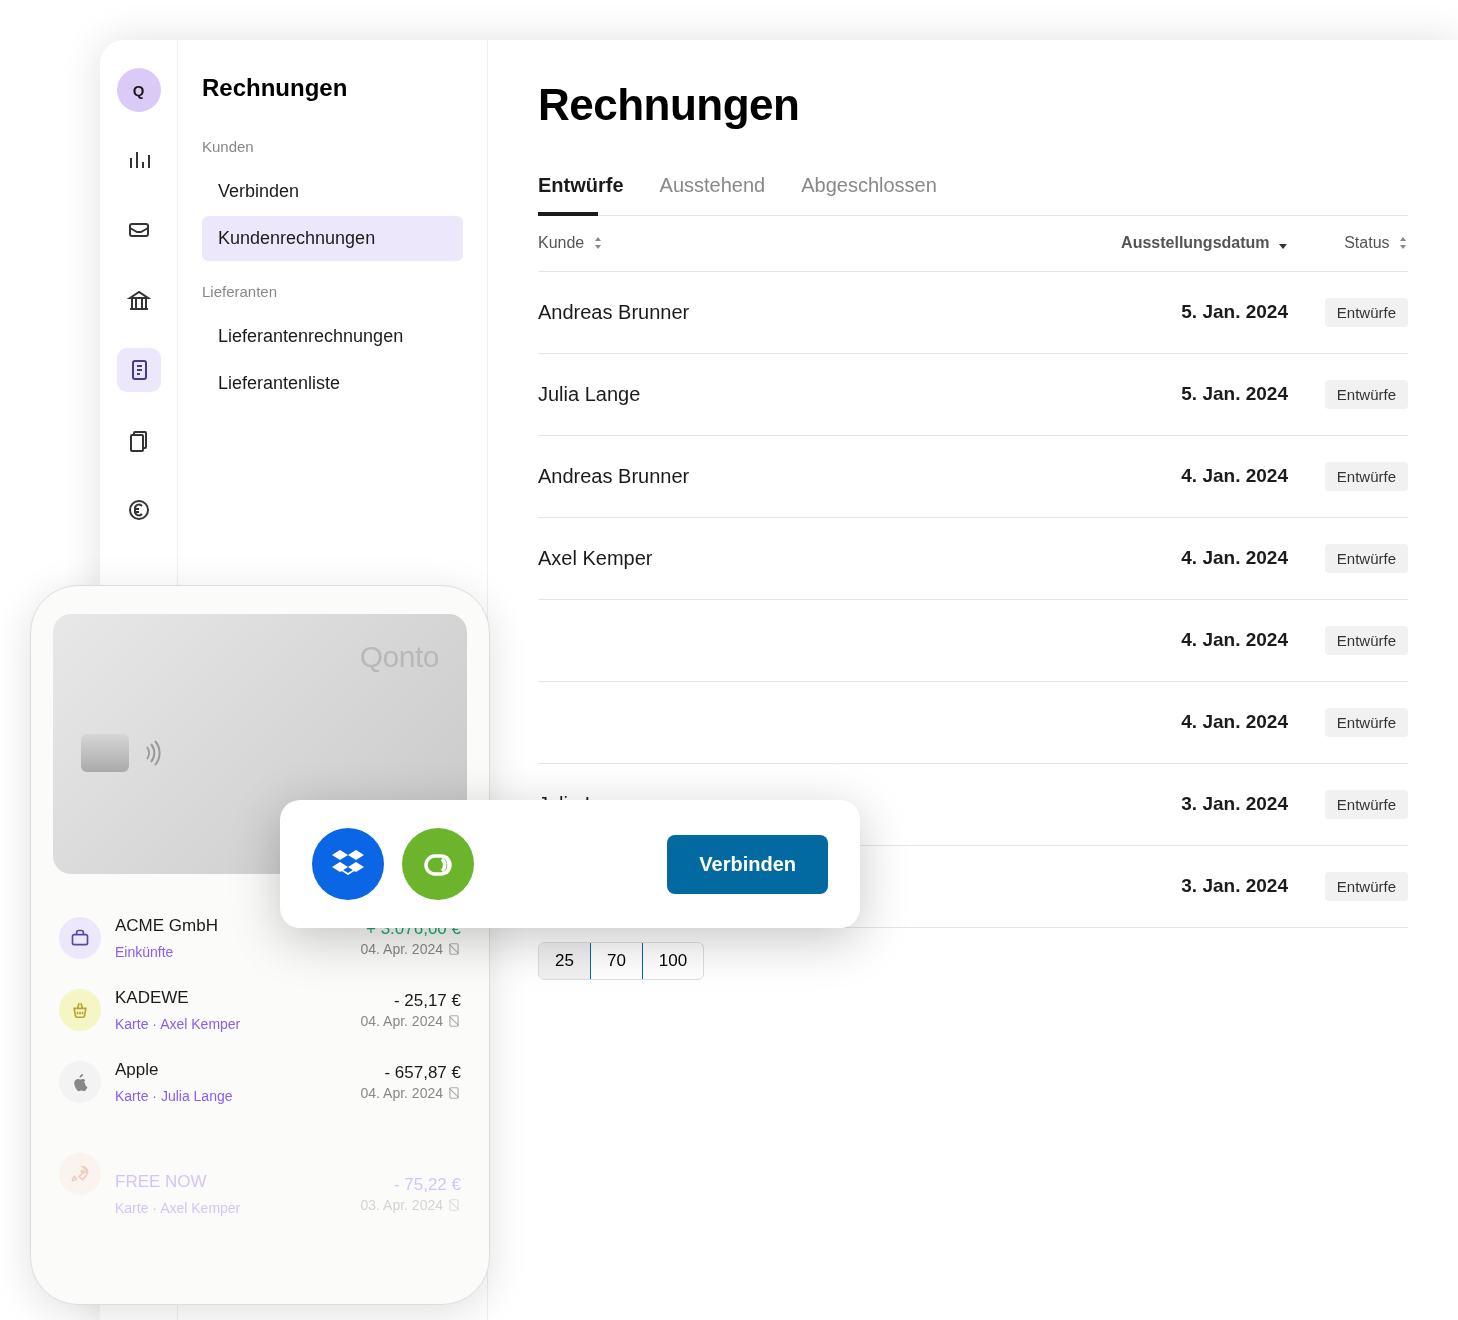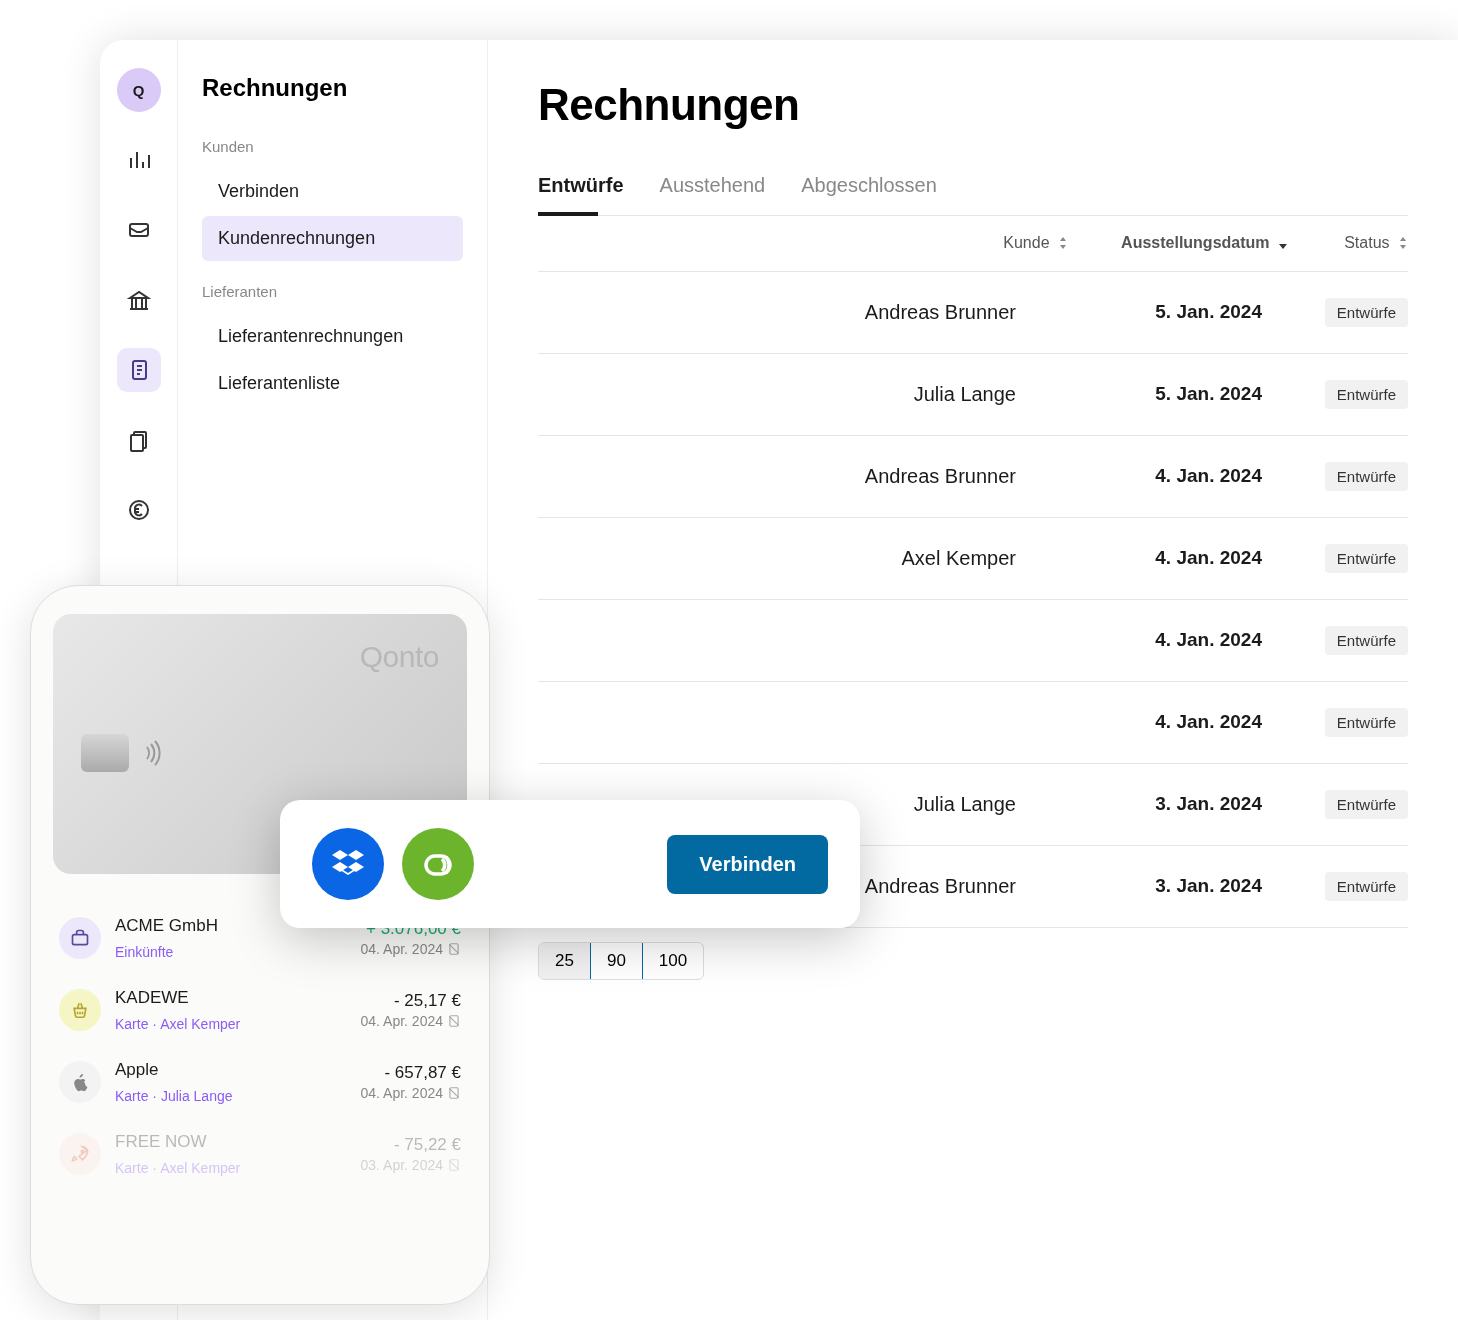--- a/index.html
+++ b/index.html
@@ -124,30 +124,29 @@
     }
     
     
     .table-header {
       display: flex;
       padding: 18px 0;
       border-bottom: 1px solid #e5e5e5;
       font-size: 16px;
       color: #555;
     }
-    .col-customer { flex: 1; text-align: right; }
+    .col-customer { flex: 1; }
     .col-date { width: 220px; text-align: right; font-weight: 600; }
     .col-status { width: 120px; text-align: right; }
     .sort-icon { display: inline-block; margin-left: 4px; vertical-align: middle; }
     .table-row {
       display: flex;
       padding: 26px 0;
       border-bottom: 1px solid #e5e5e5;
       align-items: center;
-      gap: 26px;
     }
     .table-row .col-customer { font-size: 20px; color: #1b1b1b; }
     .table-row .col-date { font-size: 19px; color: #1b1b1b; }
     .badge {
       display: inline-block;
       padding: 6px 12px;
       background: #f1f1f1;
       border-radius: 4px;
       font-size: 15px;
       color: #333;
@@ -234,21 +233,21 @@
       flex-shrink: 0;
     }
     .tx-info { flex: 1; }
     .tx-name { font-size: 17px; font-weight: 500; color: #1b1b1b; }
     .tx-sub { font-size: 14px; color: #8b5cf6; margin-top: 8px; }
     .tx-amount { text-align: right; }
     .tx-val { font-size: 17px; color: #1b1b1b; }
     .tx-val.pos { color: #1aab6e; }
     .tx-date { font-size: 14px; color: #888; margin-top: 2px; display: flex; align-items: center; justify-content: flex-end; gap: 4px; }
     .tx-row.faded { opacity: 0.35; }
-    .tx-row.faded .tx-name, .tx-row.faded .tx-val { color: #404040; }
+    .tx-row.faded .tx-name, .tx-row.faded .tx-val { color: #8b5cf6; margin-top: 40px; }
     
     
     .connect-popup {
       position: absolute;
       top: 800px;
       left: 280px;
       width: 580px;
       background: #fff;
       border-radius: 20px;
       box-shadow: 0 12px 50px rgba(0,0,0,0.22);
@@ -406,21 +405,21 @@
   </div>
         <div class="table-row">
     <div class="col-customer">Andreas Brunner</div>
     <div class="col-date">3. Jan. 2024</div>
     <div class="col-status"><span class="badge">Entwürfe</span></div>
   </div>
       </div>
     
     <div class="pagination">
       <div class="page-size active">25</div>
-      <div class="page-size">90</div>
+      <div class="page-size">70</div>
       <div class="page-size">100</div>
     </div>
   </div>
 </div>
 
 <div class="mobile-frame">
   <div class="card">
     <div class="card-brand">Qonto</div>
     <div class="chip"></div>
     <div class="wifi">

